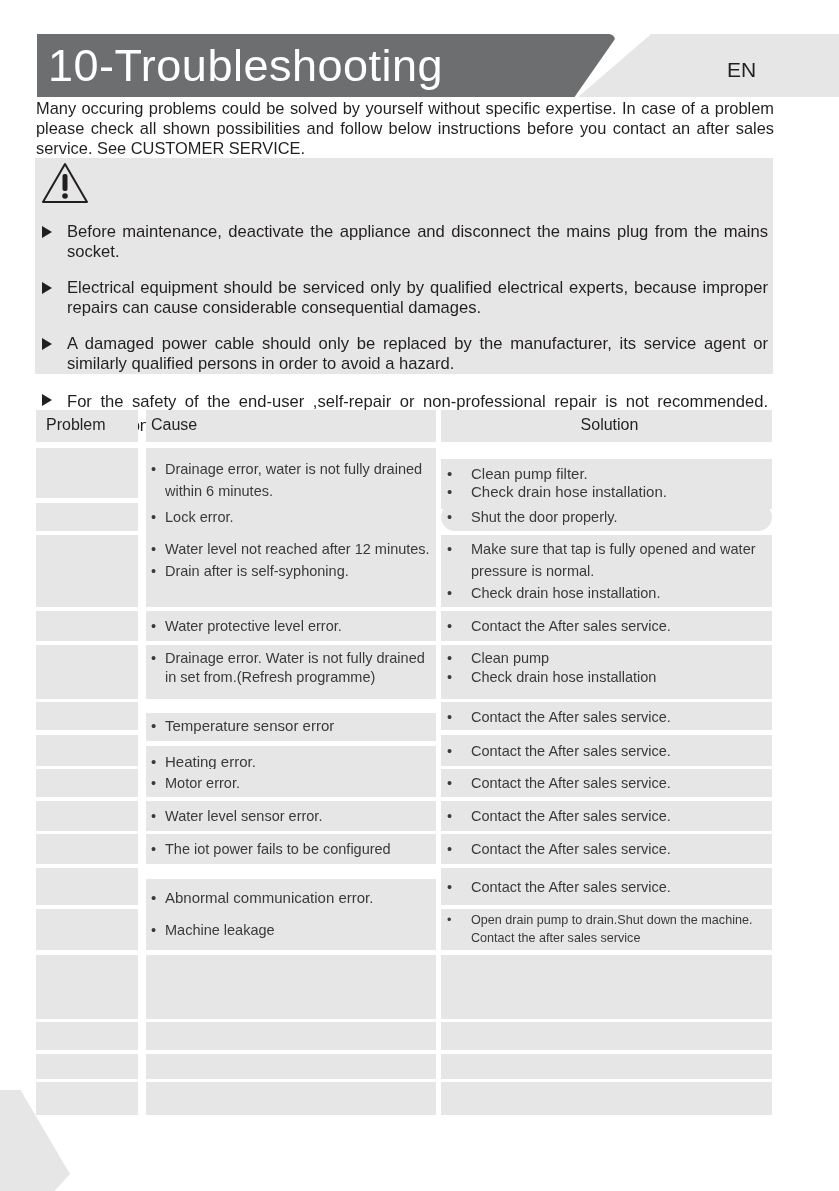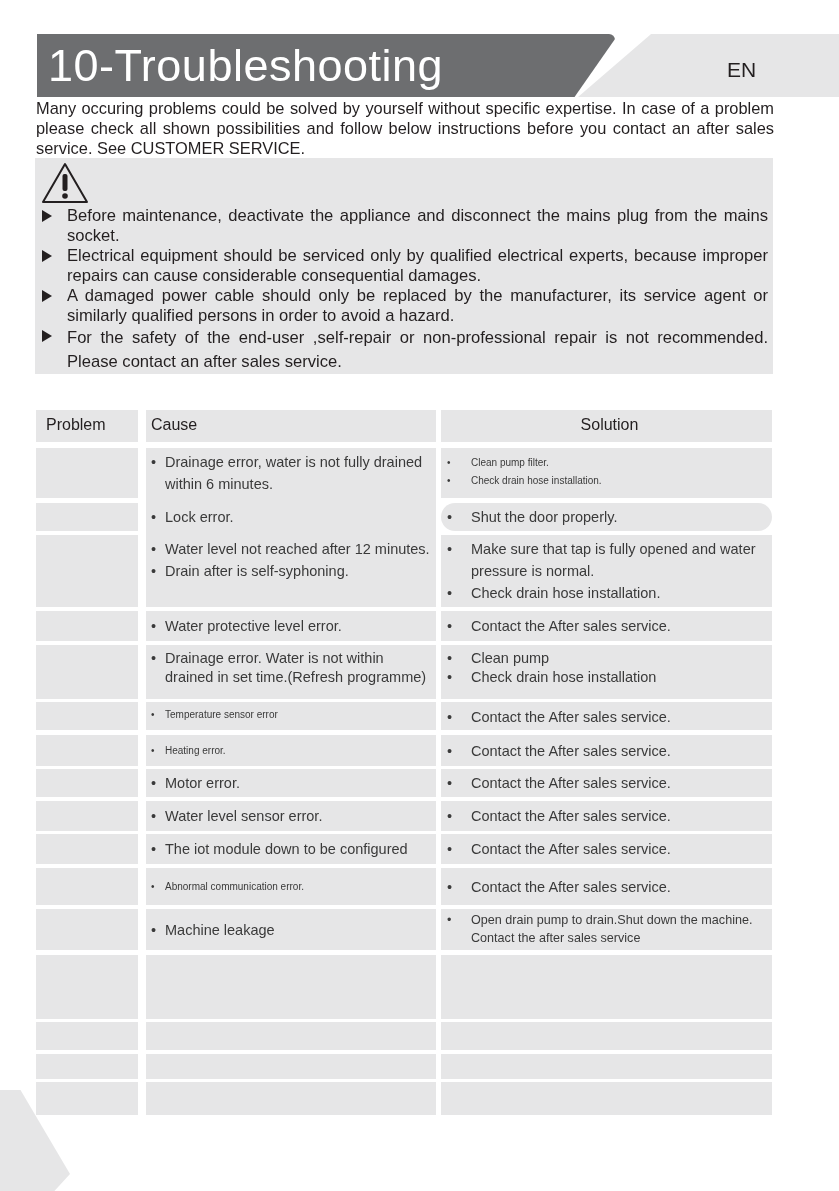--- a/index.html
+++ b/index.html
@@ -12,36 +12,36 @@
                 font-weight:300; letter-spacing:0.5px; }
   .lang-tab { position:absolute; left:578px; top:34px; width:261px; height:63px; background:#e6e6e7;
               clip-path:polygon(28% 0, 100% 0, 100% 100%, 0 100%); border-radius:8px 0 0 0; }
   .lang-text { position:absolute; left:727px; top:58px; font-size:21px; color:#231f20; }
   .intro { position:absolute; left:36px; top:98px; width:738px; font-size:16.4px; line-height:20px;
            text-align:justify; }
   .warn-box { position:absolute; left:35px; top:158px; width:738px; height:216px; background:#e6e6e7; }
   .warn-icon { position:absolute; left:40px; top:161px; width:50px; height:44px; }
   .warn-list { position:absolute; left:40px; top:206px; width:728px; list-style:none; margin:0; padding:0;
                font-size:16.6px; line-height:20px; }
-  .warn-list li { position:relative; padding-left:27px; text-align:justify; margin-bottom:0; }
+  .warn-list li { position:relative; padding-left:27px; text-align:justify; margin-bottom:0;margin-top:16px; }
   .warn-list li .tri { position:absolute; left:2px; top:4px; width:0; height:0;
                        border-left:10px solid #231f20; border-top:6px solid transparent; border-bottom:6px solid transparent; }
   .warn-list li.last { line-height:24px; }
   .table { position:absolute; left:36px; top:410px; width:736px; }
   .row { position:absolute; left:0; display:block; }
   .cell { position:absolute; background:#e6e6e7; box-sizing:border-box; font-size:14.5px; color:#3a3a3a; }
   .c1 { left:0; width:102px; }
   .c2 { left:110px; width:290px; padding-left:5px; }
   .c3 { left:405px; width:331px; padding-left:6px; }
   .hdr { font-size:16px; color:#231f20; padding-top:6px; }
   .hdr.c1 { padding-left:10px; }
   .blt { display:block; position:relative; padding-left:14px; line-height:22px; }
   .blt::before { content:"•"; position:absolute; left:0; top:0; }
   .c3 .blt { padding-left:24px; }
-  .big { font-size:10px; }
+  .big { font-size:15px;margin-top:11px; }
   .corner { position:absolute; left:-40px; top:1090px; width:110px; height:120px; background:#e6e6e7;
             clip-path:polygon(0 0, 55% 0, 100% 70%, 70% 100%, 0 100%); }
 </style>
 </head>
 <body>
 
 <div class="title-bar"></div>
 <div class="title-text">10-Troubleshooting</div>
 <div class="lang-tab"></div>
 <div class="lang-text">EN</div>
@@ -64,21 +64,21 @@
 <div class="table">
 
   <div class="row" style="top:0;">
     <div class="cell c1 hdr" style="height:32px;">Problem</div>
     <div class="cell c2 hdr" style="height:32px;">Cause</div>
     <div class="cell c3 hdr" style="height:32px;text-align:center;">Solution</div>
   </div>
 
   <div class="row" style="top:38px;">
     <div class="cell c1" style="height:50px;"></div>
-    <div class="cell c2" style="height:61px;padding-top:3px;">
+    <div class="cell c2" style="height:61px;padding-top:10px;">
         <span class="blt">Drainage error, water is not fully drained within 6 minutes.</span>
       </div>
     <div class="cell c3 big" style="height:50px;padding-top:6px;">
         <span class="blt" style="line-height:18px">Clean pump filter.</span>
         <span class="blt" style="line-height:18px">Check drain hose installation.</span>
       </div>
   </div>
 
   <div class="row" style="top:93px;">
     <div class="cell c1" style="height:28px;"></div>
@@ -108,21 +108,21 @@
         <span class="blt">Water protective level error.</span>
       </div>
     <div class="cell c3" style="height:30px;padding-top:4px;">
         <span class="blt">Contact the After sales service.</span>
       </div>
   </div>
 
   <div class="row" style="top:235px;">
     <div class="cell c1" style="height:54px;"></div>
     <div class="cell c2" style="height:54px;padding-top:4px;">
-        <span class="blt" style="line-height:19px">Drainage error. Water is not within drained in set time.(Refresh programme)</span>
+        <span class="blt" style="line-height:19px">Drainage error. Water is not fully drained in set from.(Refresh programme)</span>
       </div>
     <div class="cell c3" style="height:54px;padding-top:4px;">
         <span class="blt" style="line-height:19px">Clean pump</span>
         <span class="blt" style="line-height:19px">Check drain hose installation</span>
       </div>
   </div>
 
   <div class="row" style="top:292px;">
     <div class="cell c1" style="height:28px;"></div>
     <div class="cell c2 big" style="height:28px;padding-top:2px;">
@@ -159,21 +159,21 @@
         <span class="blt">Water level sensor error.</span>
       </div>
     <div class="cell c3" style="height:30px;padding-top:4px;">
         <span class="blt">Contact the After sales service.</span>
       </div>
   </div>
 
   <div class="row" style="top:424px;">
     <div class="cell c1" style="height:30px;"></div>
     <div class="cell c2" style="height:30px;padding-top:4px;">
-        <span class="blt">The iot module down to be configured</span>
+        <span class="blt">The iot power fails to be configured</span>
       </div>
     <div class="cell c3" style="height:30px;padding-top:4px;">
         <span class="blt">Contact the After sales service.</span>
       </div>
   </div>
 
   <div class="row" style="top:458px;">
     <div class="cell c1" style="height:37px;"></div>
     <div class="cell c2 big" style="height:37px;padding-top:8px;">
         <span class="blt">Abnormal communication error.</span>

